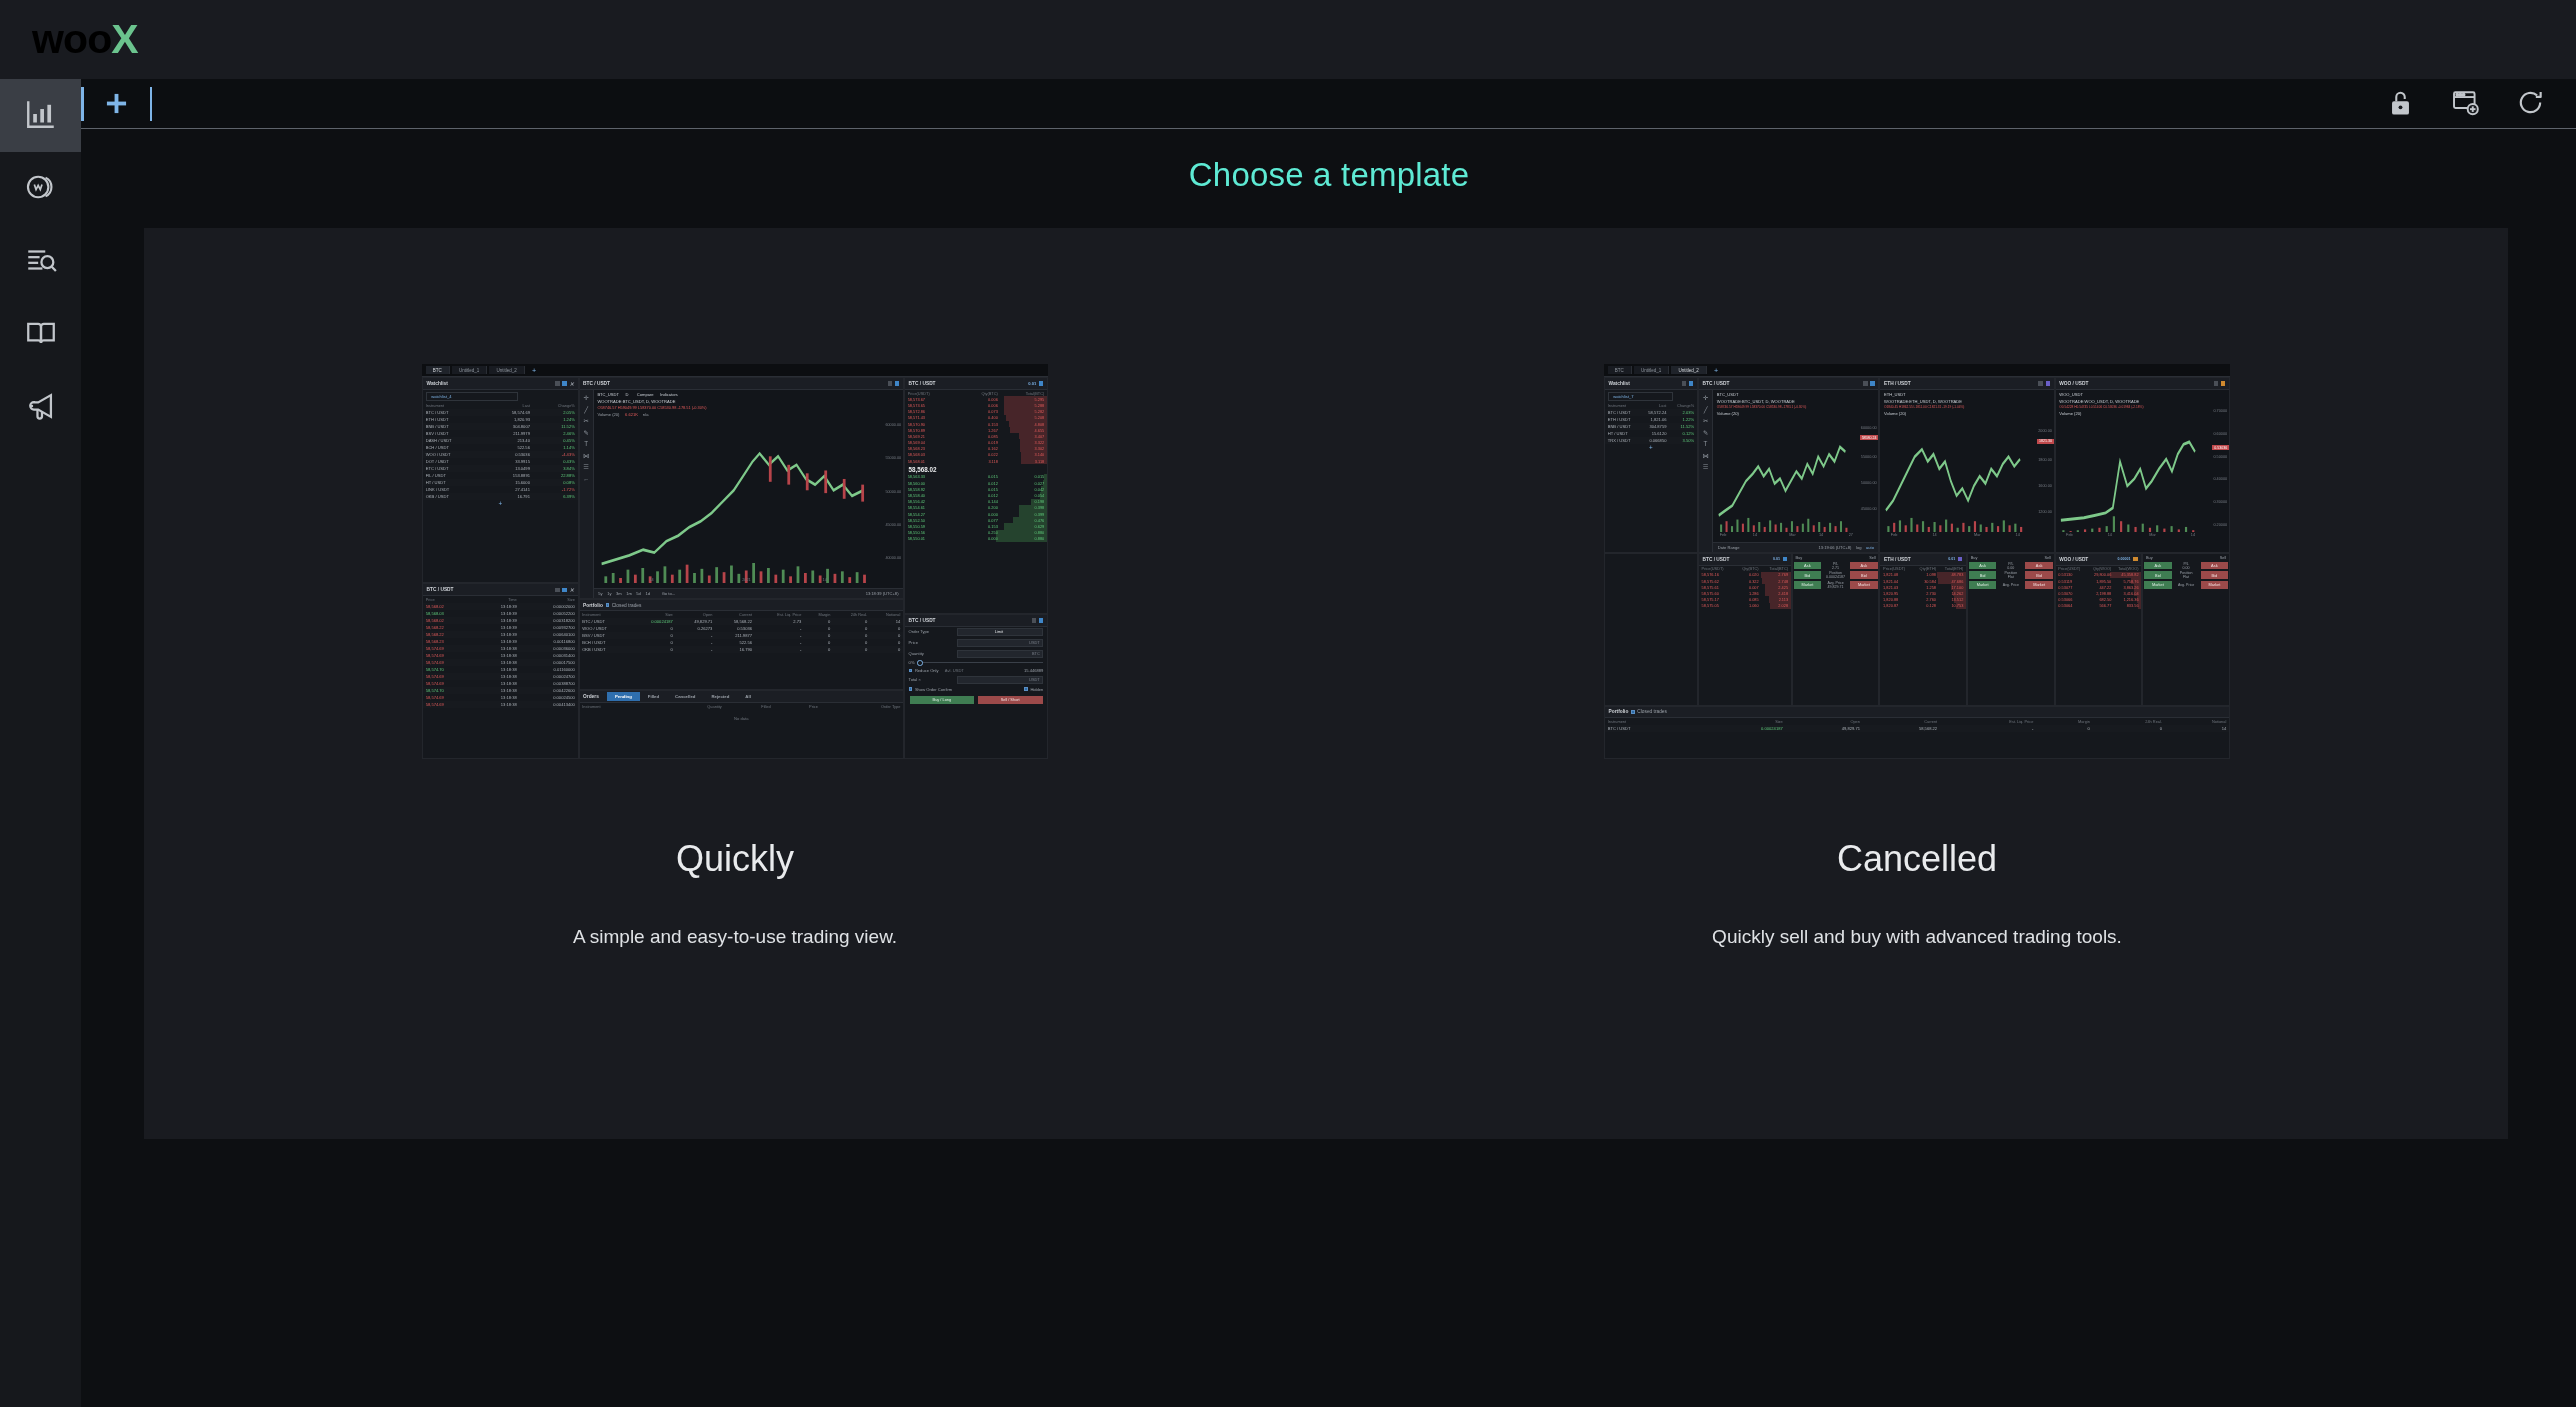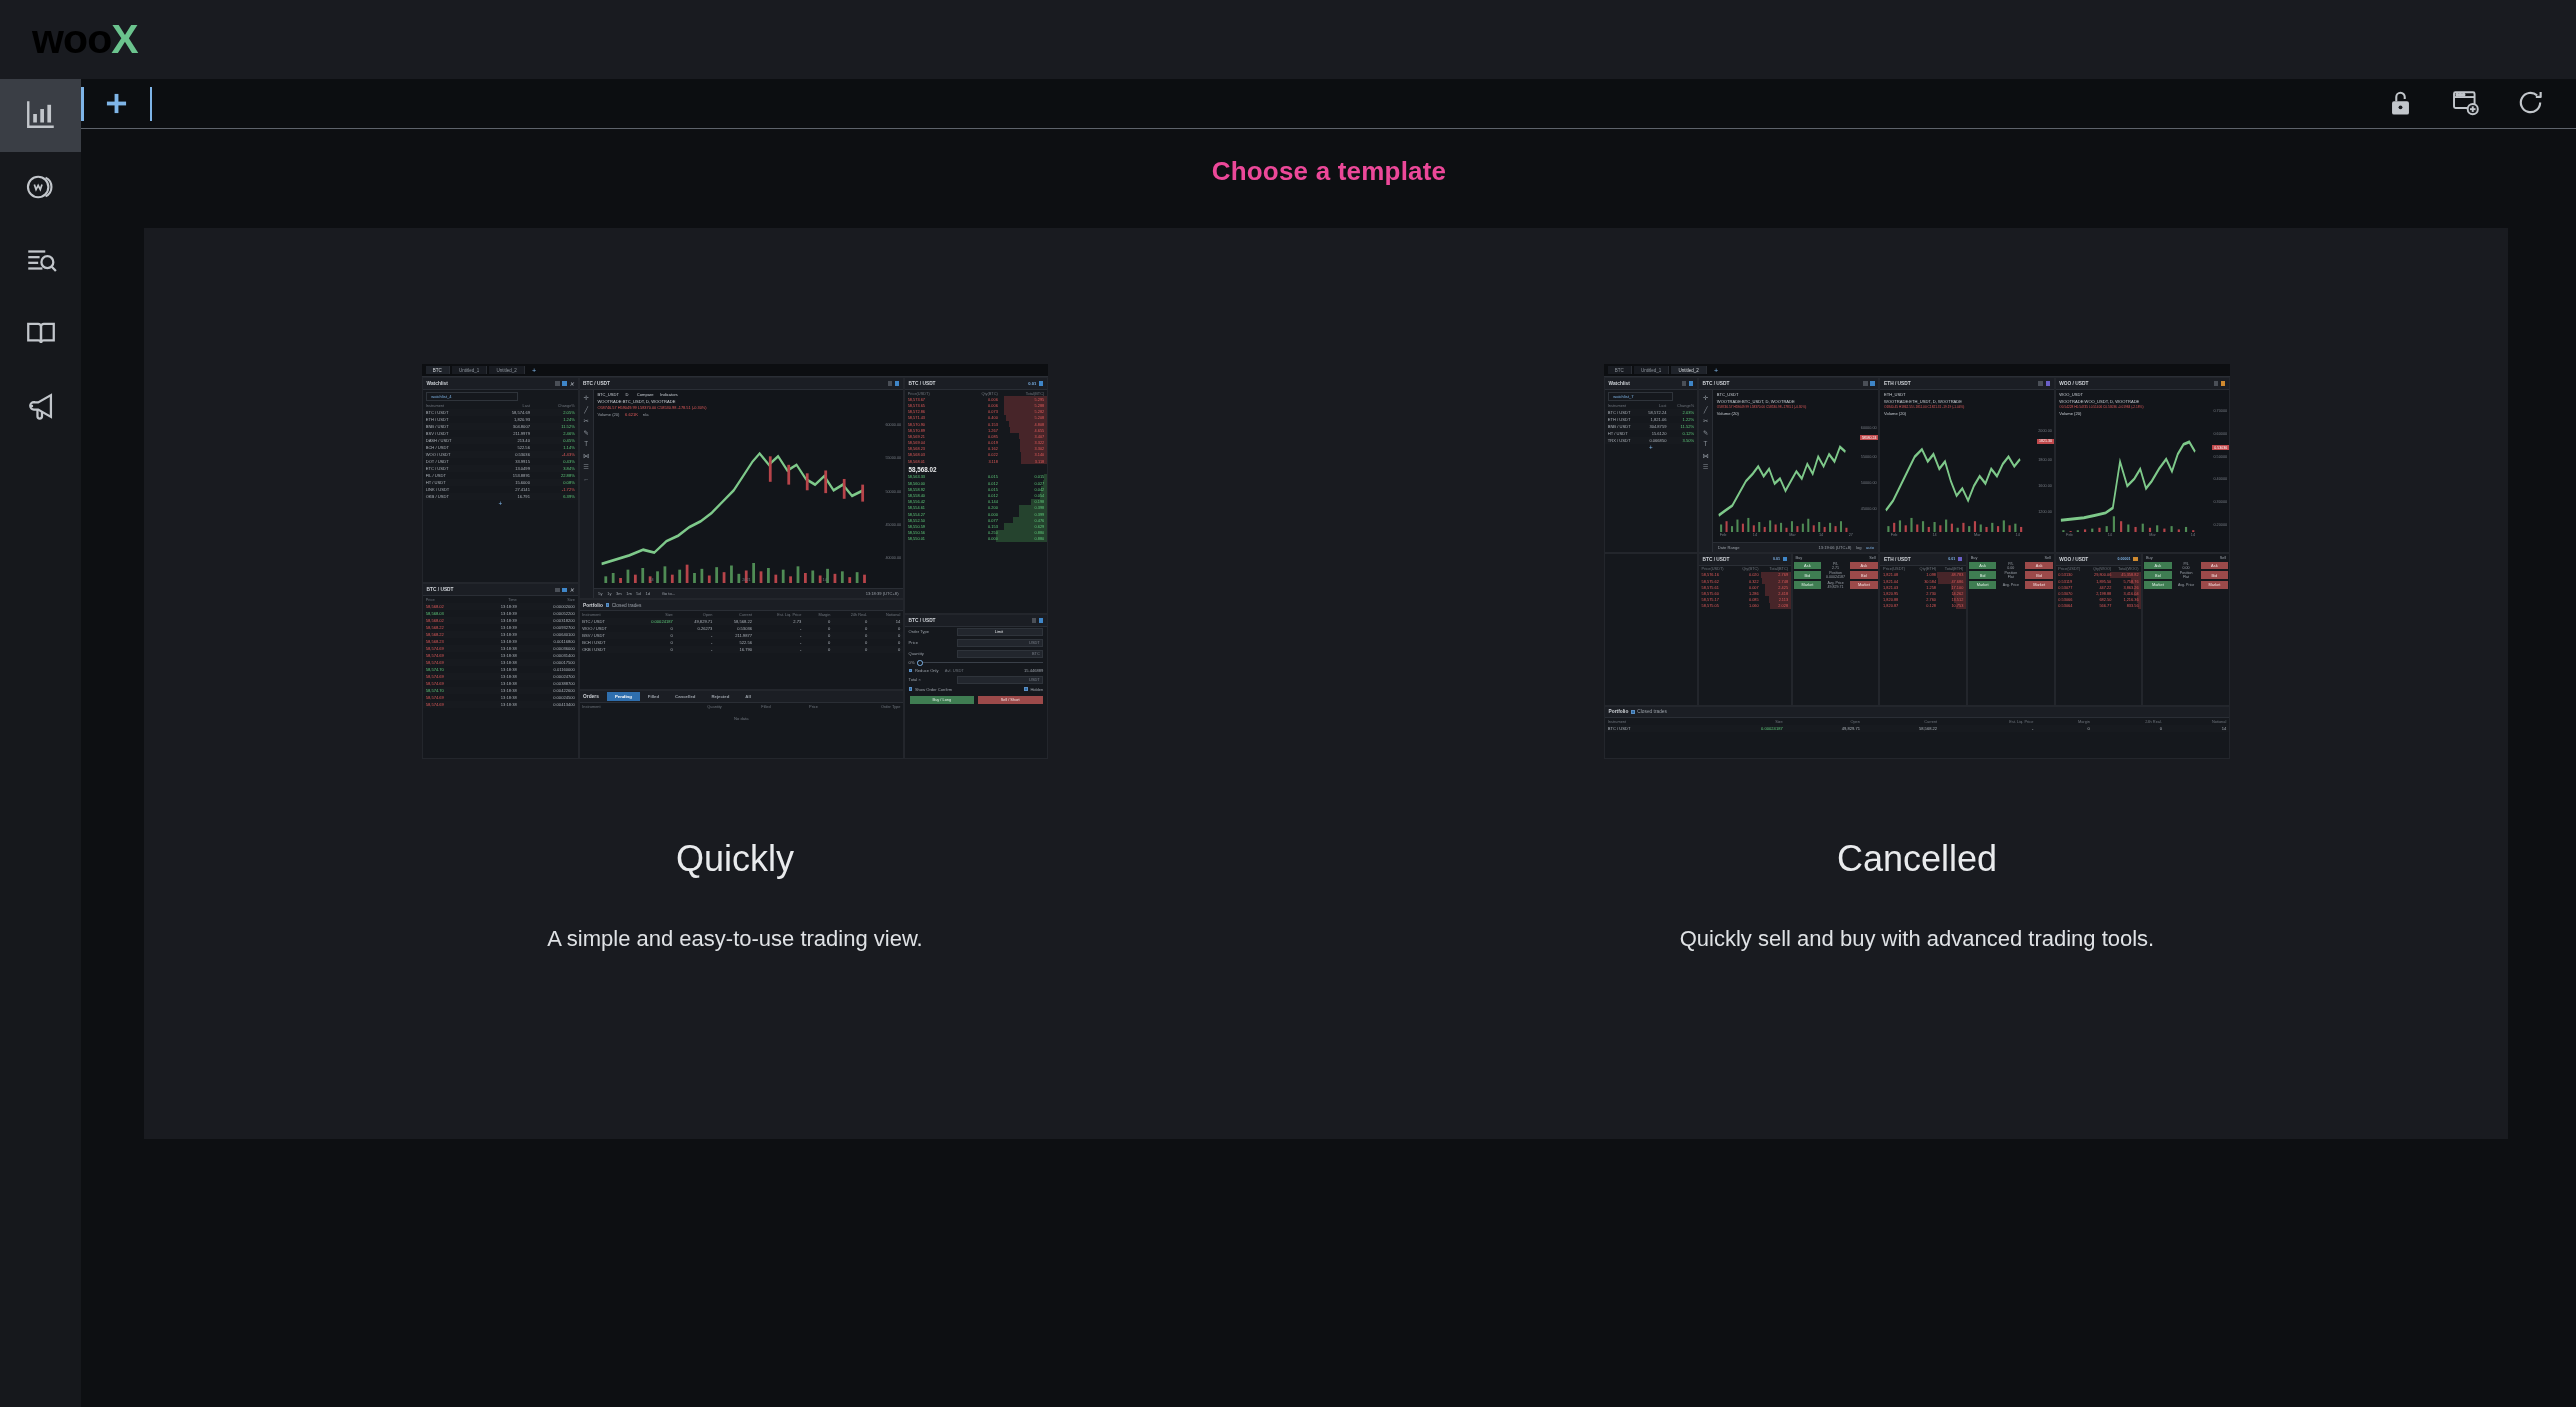--- a/index.html
+++ b/index.html
@@ -69,22 +69,22 @@
   .tabbar-right { margin-left: auto; display: flex; align-items: center; gap: 36px; padding-right: 32px; }
   .tb-icon { cursor: pointer; display: block; }
 
   
   .main {
     position: absolute; top: 131px; left: 81px;
     width: 2496px; height: 1277px;
     background: #0d0f12;
   }
   .page-title {
-    text-align: center; color: #ec4899;
-    font-size: 26px; font-weight: 700;
+    text-align: center; color: #5eead4;
+    font-size: 33px; font-weight: 400;
     padding-top: 25px; letter-spacing: 0.2px;
   }
   .panel {
     position: absolute; top: 97px; left: 63px;
     width: 2364px; height: 911px;
     background: #191b20;
   }
   .cards {
     display: flex; justify-content: space-around;
     padding-top: 136px;
@@ -94,21 +94,21 @@
     width: 626px; height: 395px;
     background: #15171c; overflow: hidden;
     position: relative;
   }
   .thumb.blank { background: #262626; display: flex; align-items: center; justify-content: center; }
   .card-title {
     color: #e9ebed; font-size: 36px; font-weight: 400;
     margin-top: 79px;
   }
   .card-desc {
-    color: #dfe2e5; font-size: 22px; text-align: left;
+    color: #dfe2e5; font-size: 19px; text-align: left;
     margin-top: 43px; line-height: 1.45; max-width: 501px;
   }
 
   
   .mini { position: absolute; inset: 0; font-size: 4.5px; color: #9aa0a8;
           font-family: "Liberation Sans", sans-serif; }
   .mini .m-tabs { height: 13.4px; background: #0c0e11; display: flex;
                   align-items: center; gap: 1.8px; padding-left: 3.6px;
                   border-bottom: 0.9px solid #2a2e35; }
   .mini .m-tab { background: #181b21; color: #8d949c; padding: 1.8px 7.2px;

